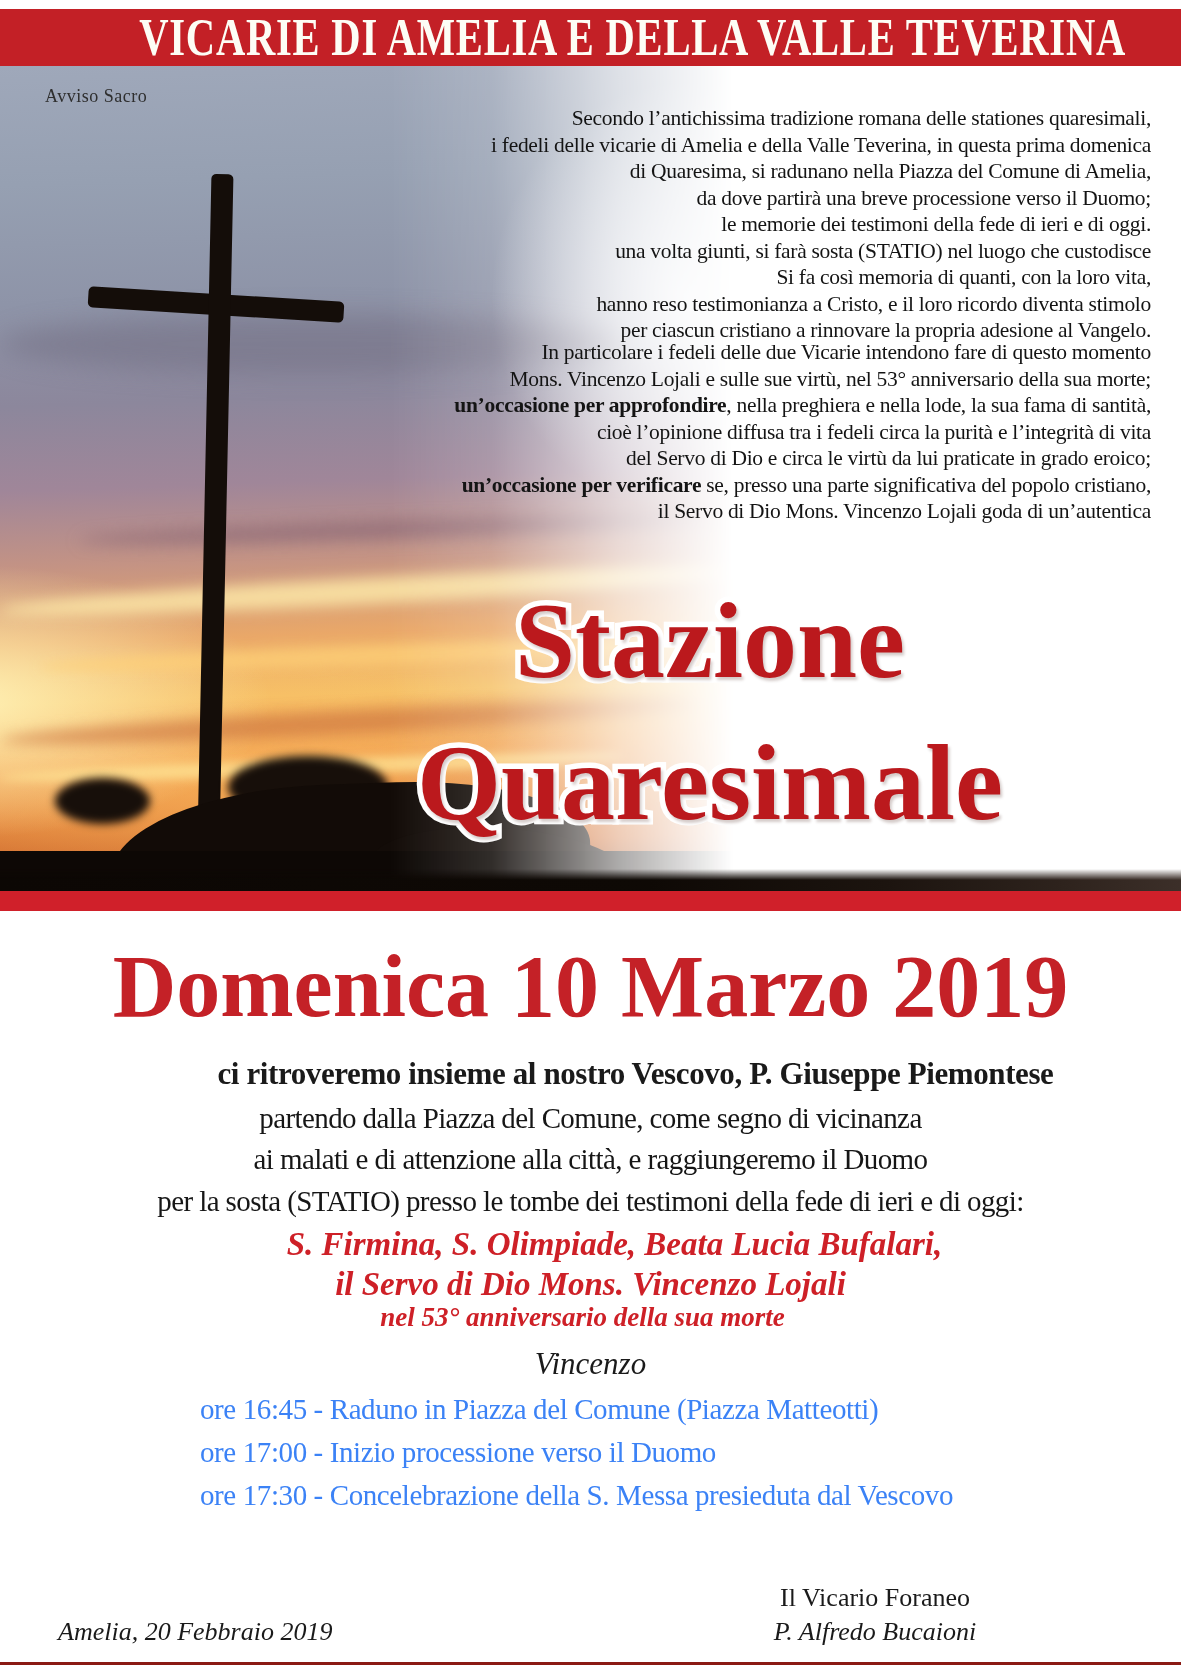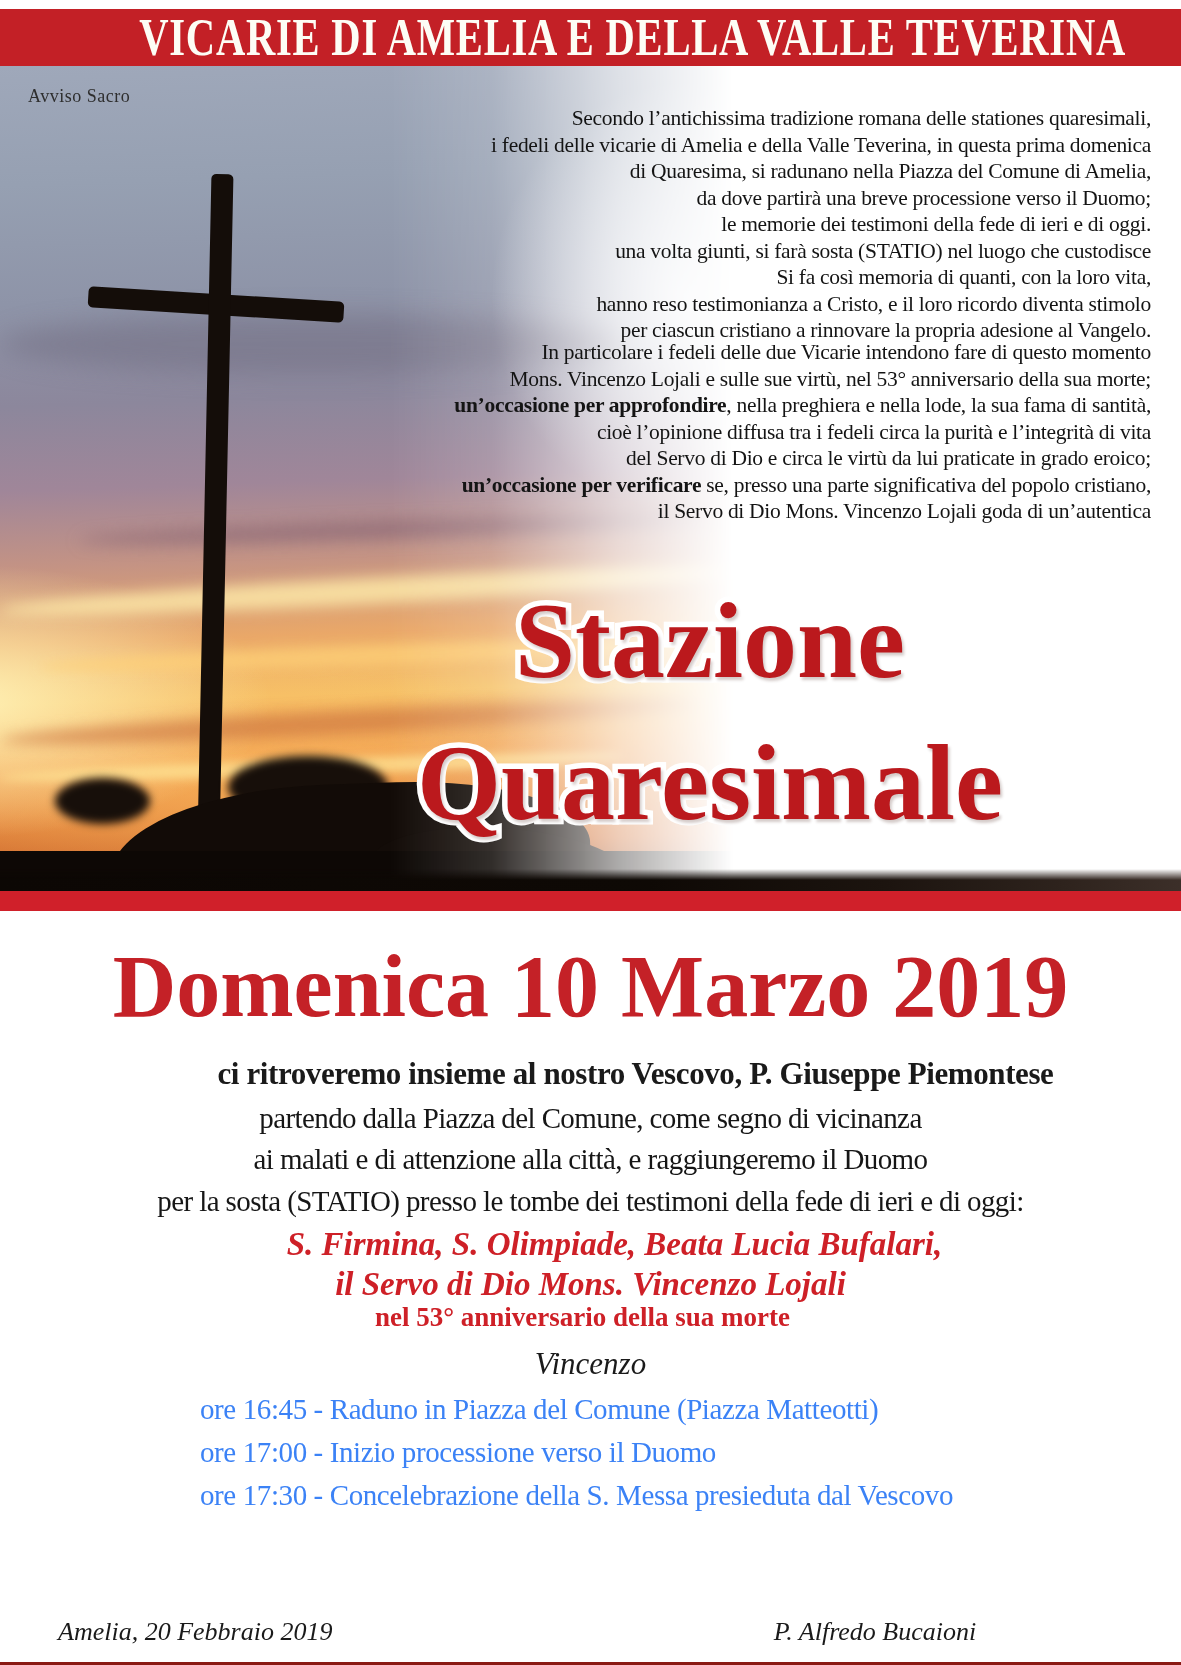--- a/index.html
+++ b/index.html
@@ -46,21 +46,21 @@
   .rock2{position:absolute; left:370px; top:762px; width:260px; height:85px; background:#130c08;
     border-radius:50% 60% 0 0; transform:rotate(2deg);}
   .photo-base{position:absolute; left:0; bottom:0; width:100%; height:40px; background:#0d0805;}
   .ground-strip{
     position:absolute; top:869px; left:0; width:1181px; height:22px;
     background:linear-gradient(to right,#0c0704 0%,#0e0905 55%,#1c140f 75%,#2e231d 90%,#3c2f29 100%);
     -webkit-mask-image:linear-gradient(to bottom,transparent 0,#000 50%);
     mask-image:linear-gradient(to bottom,transparent 0,#000 50%);
   }
   
-  .avviso{position:absolute; top:86px; left:28px; font-size:18px; color:#2e2e2e; letter-spacing:.5px;}
+  .avviso{position:absolute; top:86px; left:45px; font-size:18px; color:#2e2e2e; letter-spacing:.5px;}
   
   .intro{position:absolute; right:30px; width:830px; text-align:right;
     font-size:21.5px; line-height:26.5px; letter-spacing:-0.3px; color:#141414;}
   .intro1{top:105px;}
   .intro2{top:339px;}
   
   .big-title{position:absolute; top:570px; left:240px; width:940px; text-align:center;
     font-weight:bold; font-size:108px; line-height:142px; white-space:nowrap;}
   .bt-line{position:relative; height:142px;}
   .bt-stroke,.bt-fill{position:absolute; left:0; right:0; top:0;}
@@ -73,21 +73,21 @@
     color:#c42127; font-weight:bold; font-size:88px; white-space:nowrap;}
   .lead-bold{position:absolute; top:1056px; left:0; width:1181px; text-align:center;
     font-weight:bold; font-size:31px; letter-spacing:-0.4px; white-space:nowrap;padding-left:45px;}
   .center-line{position:absolute; left:0; width:1181px; text-align:center;
     font-size:29px; letter-spacing:-0.6px; color:#161616; white-space:nowrap;}
   .cl1{top:1102px;} .cl2{top:1143px;} .cl3{top:1185px;}
   .saints{position:absolute; left:0; width:1181px; text-align:center;
     color:#ce2027; font-weight:bold; font-style:italic; font-size:33px; white-space:nowrap;}
   .s1{top:1226px;margin-left:24px;} .s2{top:1266px;}
   .anniv{position:absolute; top:1302px; left:0; width:1165px; text-align:center;
-    color:#ce2027; font-weight:bold; font-size:27px; white-space:nowrap;}
+    color:#ce2027; font-weight:bold; font-style:italic; font-size:27px; white-space:nowrap;}
   .programma{position:absolute; top:1346px; left:0; width:1181px; text-align:center;
     font-style:italic; font-size:31px; color:#1a1a1a;}
   .prog-items{position:absolute; top:1388px; left:200px; font-size:29px; letter-spacing:-0.4px; color:#3b82f6;}
   .prog-item{height:43px; line-height:43px; white-space:nowrap;}
   .sig-role{position:absolute; top:1583px; left:580px; width:590px; text-align:center; font-size:26px; color:#1a1a1a;}
   .sig-name{position:absolute; top:1617px; left:580px; width:590px; text-align:center; font-style:italic; font-size:26px; color:#1a1a1a;}
   .place-date{position:absolute; top:1617px; left:58px; font-style:italic; font-size:26px; color:#1a1a1a;}
   .bottom-line{position:absolute; bottom:0; left:0; width:1181px; height:3px; background:#8a1a14;}
 </style>
 </head>
@@ -164,17 +164,18 @@
   <div class="saints s2">il Servo di Dio Mons. Vincenzo Lojali</div>
   <div class="anniv">nel 53° anniversario della sua morte</div>
 
   <div class="programma">Vincenzo</div>
   <div class="prog-items">
     <div class="prog-item">ore 16:45 - Raduno in Piazza del Comune (Piazza Matteotti)</div>
     <div class="prog-item">ore 17:00 - Inizio processione verso il Duomo</div>
     <div class="prog-item">ore 17:30 - Concelebrazione della S. Messa presieduta dal Vescovo</div>
   </div>
 
+  <div class="sig-role">Il Vicario Foraneo</div>
   <div class="sig-name">P. Alfredo Bucaioni</div>
   <div class="place-date">Amelia, 20 Febbraio 2019</div>
 
   <div class="bottom-line"></div>
 </div>
 
 </body></html>

